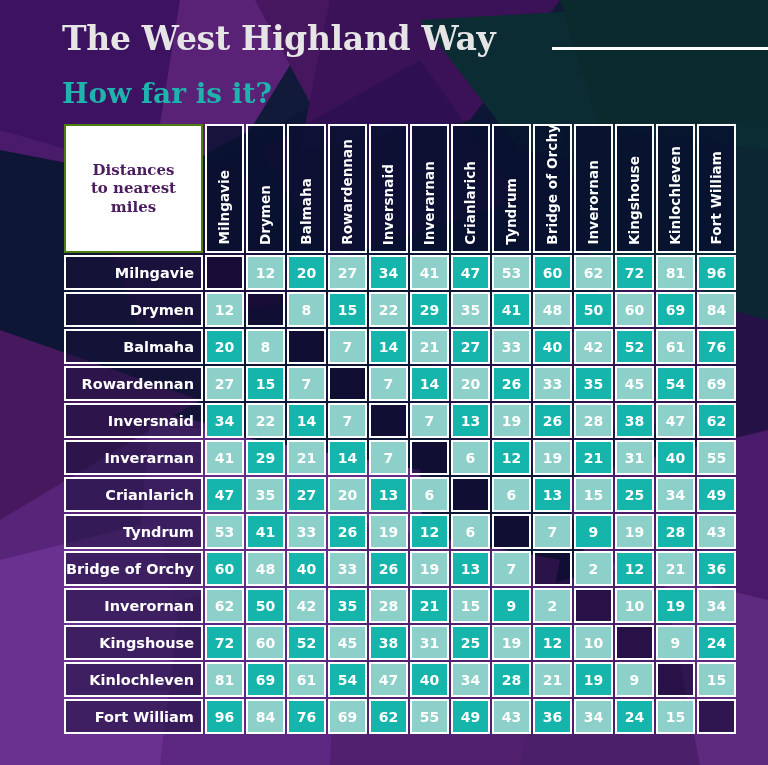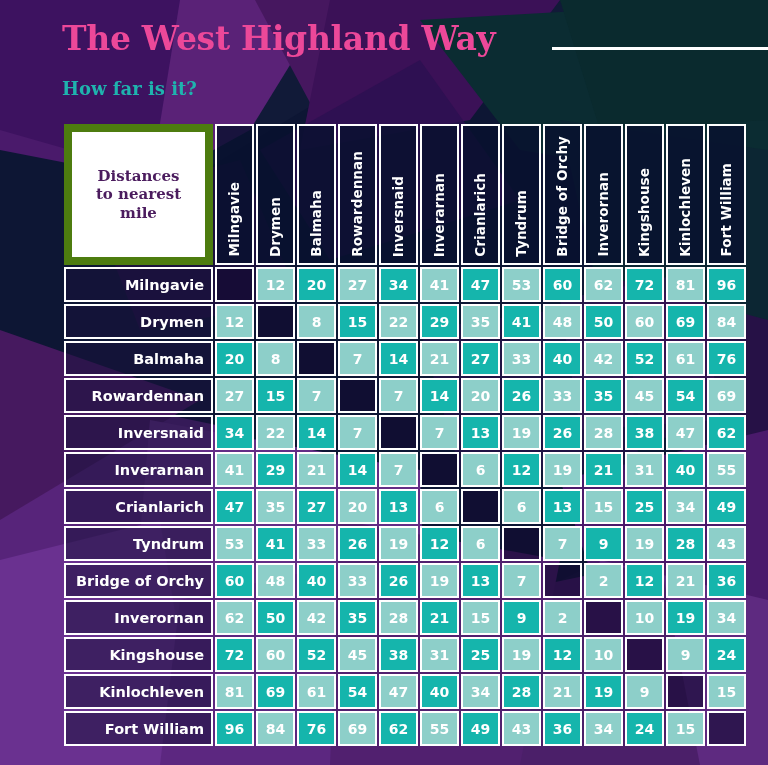--- a/index.html
+++ b/index.html
@@ -13,35 +13,35 @@
   #bg{position:absolute;inset:0;z-index:0;}
   
   #page{position:absolute;inset:0;z-index:2;}
 
   
   .header{position:absolute;left:62px;top:22px;right:0;}
   .title{
     font-family:"DejaVu Serif",serif;
     font-weight:bold;
     font-size:33px;
-    color:#ec4899;
+    color:#e5e5e5;
     letter-spacing:-0.3px;
     line-height:1;
     white-space:nowrap;
     display:inline-block;
   }
   .rule{
     position:absolute;
     left:552px;right:0;top:47px;
     height:3px;background:#ffffff;
   }
   .subrow{position:absolute;left:62px;top:80px;right:18px;height:28px;}
   .subtitle{
     font-family:"DejaVu Serif",serif;
-    font-weight:bold;font-size:18px;
+    font-weight:bold;font-size:28px;
     color:#1fb3ae;line-height:1;
     position:absolute;left:0;top:0;white-space:nowrap;
   }
   .miles{
     font-family:"DejaVu Serif",serif;
     font-weight:bold;font-size:25px;
     color:#1fb3ae;line-height:1;
     position:absolute;right:0;top:-2px;white-space:nowrap;
   }
 
@@ -52,21 +52,21 @@
     border-collapse:separate;
     border-spacing:2px;
     background:transparent;
   }
   #matrix td,#matrix th{padding:0;margin:0;}
 
   .corner{
     width:133px;height:125px;
     background:#ffffff;
     vertical-align:middle;text-align:center;
-    border:8px solid #4d7c0f;
+    border:2px solid #4d7c0f;
   }
   .corner span{
     display:block;
     font-family:"DejaVu Serif",serif;
     font-weight:bold;
     font-size:15px;
     line-height:1.22;
     color:#4b1c5e;
   }
 
@@ -167,21 +167,21 @@
   <div class="subrow">
     <div class="subtitle">How far is it?</div>
   </div>
 
   <table id="matrix">
     <thead>
       <tr>
         <th class="corner">
           <span>Distances</span>
           <span>to nearest</span>
-          <span>mile</span>
+          <span>miles</span>
         </th>
 
       <th class="colhead">
             <span class="vt">Milngavie</span>
           </th>
           <th class="colhead">
             <span class="vt">Drymen</span>
           </th>
           <th class="colhead">
             <span class="vt">Balmaha</span>

